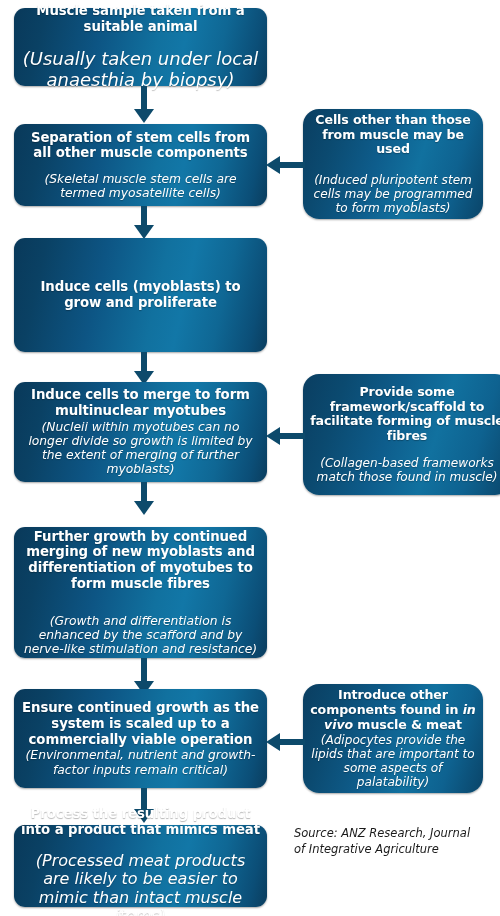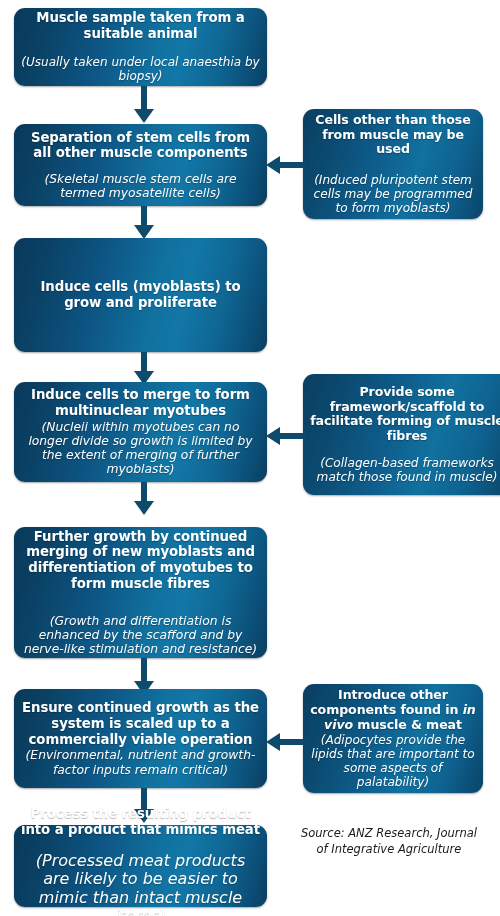--- a/index.html
+++ b/index.html
@@ -55,20 +55,21 @@
         #0a3d5e 100%);
   }
   .node.side {
     background: linear-gradient(108deg,
         #0a3e61 0%,
         #0b4a70 18%,
         #0e5d8c 42%,
         #11719f 62%,
         #0e6290 80%,
         #0a4468 100%);
+    border-radius: 16px;
   }
 
   .title {
     font-weight: bold;
     line-height: 1.18;
     letter-spacing: -0.1px;
     text-shadow: 0 1px 1px rgba(0,0,0,0.28);
   }
   .sub {
     font-style: italic;
@@ -83,31 +84,31 @@
   }
   .arrow-v svg, .arrow-h svg { display: block; }
 
   
   .source {
     position: absolute;
     color: #1a1a1a;
     font-style: italic;
     font-size: 11.5px;
     line-height: 1.35;
-    text-align: center;
+    text-align: left;
   }
 </style>
 </head>
 <body>
 
 <div id="canvas">
 
   <div class="node main" style="left:14px; top:8px; width:253px; height:78px;">
     <div class="title" style="font-size:13.3px;">Muscle sample taken from a suitable animal</div>
-    <div class="sub" style="font-size:12px; margin-top:14px;">(Usually taken under local anaesthia by biopsy)</div>
+    <div class="sub" style="font-size:18px; margin-top:14px;">(Usually taken under local anaesthia by biopsy)</div>
   </div>
 
   <div class="arrow-v" style="left:133px; top:86px;">
     <svg width="22" height="38" viewBox="0 0 22 38">
       <rect x="8" y="0" width="6" height="25" fill="#0d4a6b"></rect>
       <polygon points="1,23 21,23 11,37" fill="#0d4a6b"></polygon>
     </svg>
   </div>
 
   <div class="node main" style="left:14px; top:124px; width:253px; height:82px;">

